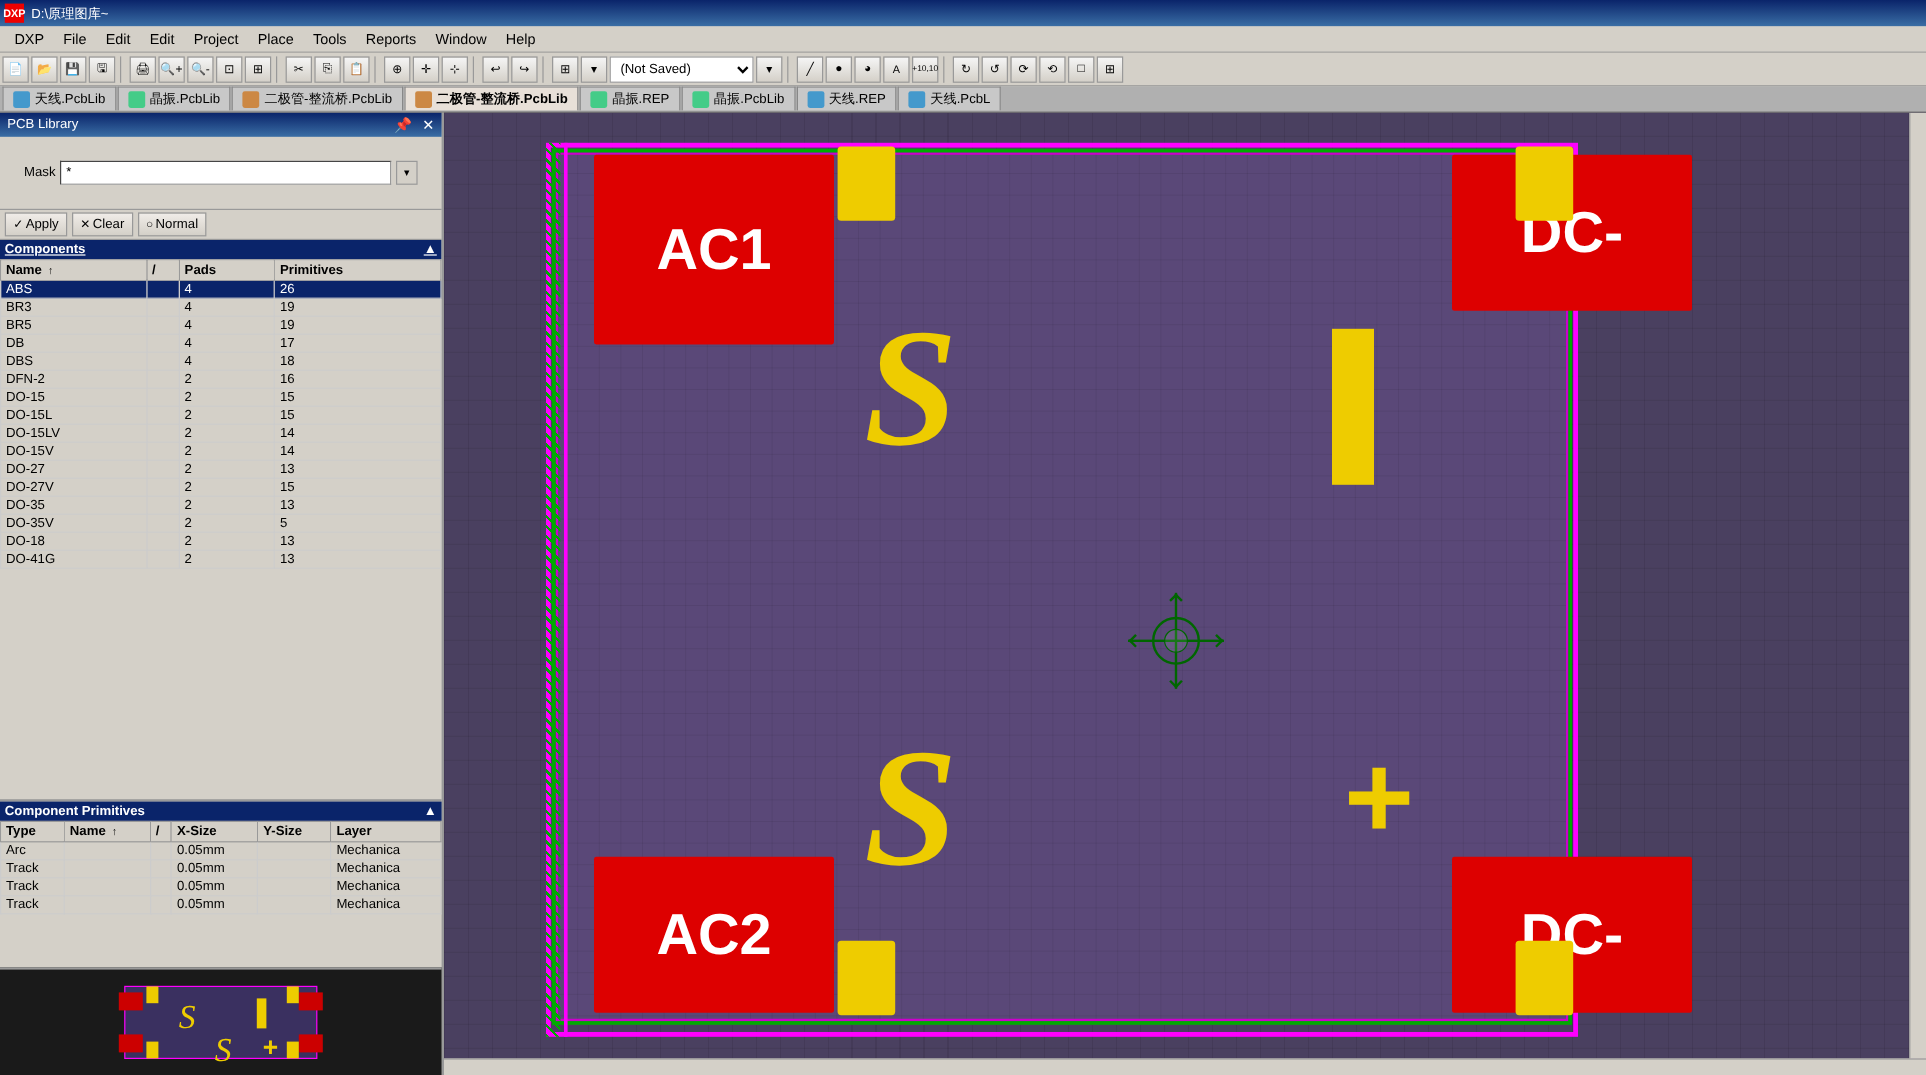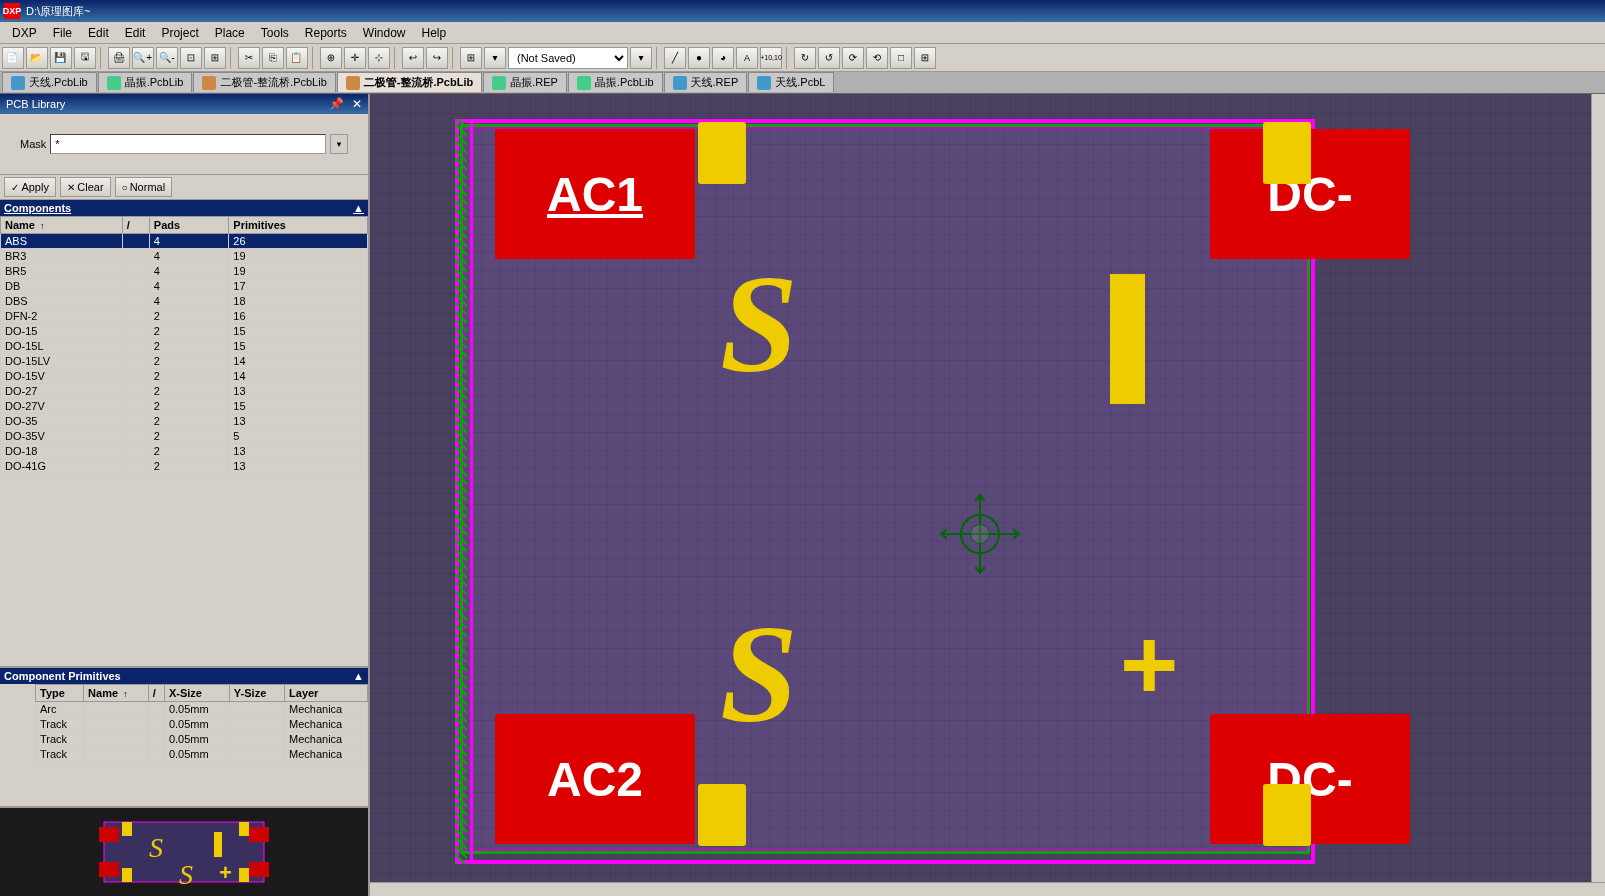--- a/index.html
+++ b/index.html
@@ -88,21 +88,21 @@
     #comp-scroll { flex: 1; overflow-y: auto; overflow-x: hidden; }
     #comp-table { width: 100%; border-collapse: collapse; font-size: 11px; }
     #comp-table th { background: #d4d0c8; border: 1px solid #999; padding: 2px 4px; text-align: left; cursor: pointer; position: sticky; top: 0; }
     #comp-table td { border: 1px solid #ccc; padding: 1px 4px; white-space: nowrap; }
     #comp-table tr.selected td { background: #0a246a; color: white; margin-top: 40px; }
     .sort-arrow { font-size: 9px; margin-left: 2px; }
 
     
     #prim-section { height: 140px; display: flex; flex-direction: column; border-top: 2px solid #999; }
     #prim-header { background: #0a246a; color: white; padding: 2px 4px; font-size: 11px; font-weight: bold; display: flex; align-items: center; justify-content: space-between; }
-    #prim-scroll { flex: 1; overflow-y: auto; padding-left: 35px; }
+    #prim-scroll { flex: 1; overflow-y: auto; }
     #prim-table { width: 100%; border-collapse: collapse; font-size: 11px; }
     #prim-table th { background: #d4d0c8; border: 1px solid #999; padding: 2px 4px; text-align: left; cursor: pointer; position: sticky; top: 0; }
     #prim-table td { border: 1px solid #ccc; padding: 1px 4px; margin-left: 16px; }
 
     
     #preview-section { height: 90px; border-top: 2px solid #999; background: #1a1a1a; display: flex; align-items: center; justify-content: center; }
 
     
     #canvas-area { flex: 1; background: #4a4060; position: relative; overflow: hidden; }
 
@@ -145,24 +145,24 @@
       position: absolute;
       left: 85px; top: 25px;
       width: 12px; height: 745px;
       background: repeating-linear-gradient(45deg, #00aa00, #00aa00 2px, transparent 2px, transparent 6px);
       pointer-events: none;
     }
 
     
     .pad-ac1 {
       position: absolute; left: 125px; top: 35px;
-      width: 200px; height: 130px;
+      width: 200px; height: 158px;
       background: #dd0000; border-radius: 2px;
       display: flex; align-items: center; justify-content: center;
-      color: white; font-size: 48px; font-weight: bold; font-family: Arial; text-decoration: underline;
+      color: white; font-size: 48px; font-weight: bold; font-family: Arial;
     }
     
     .pad-ac2 {
       position: absolute; left: 125px; top: 620px;
       width: 200px; height: 130px;
       background: #dd0000; border-radius: 2px;
       display: flex; align-items: center; justify-content: center;
       color: white; font-size: 48px; font-weight: bold; font-family: Arial;
     }
     

